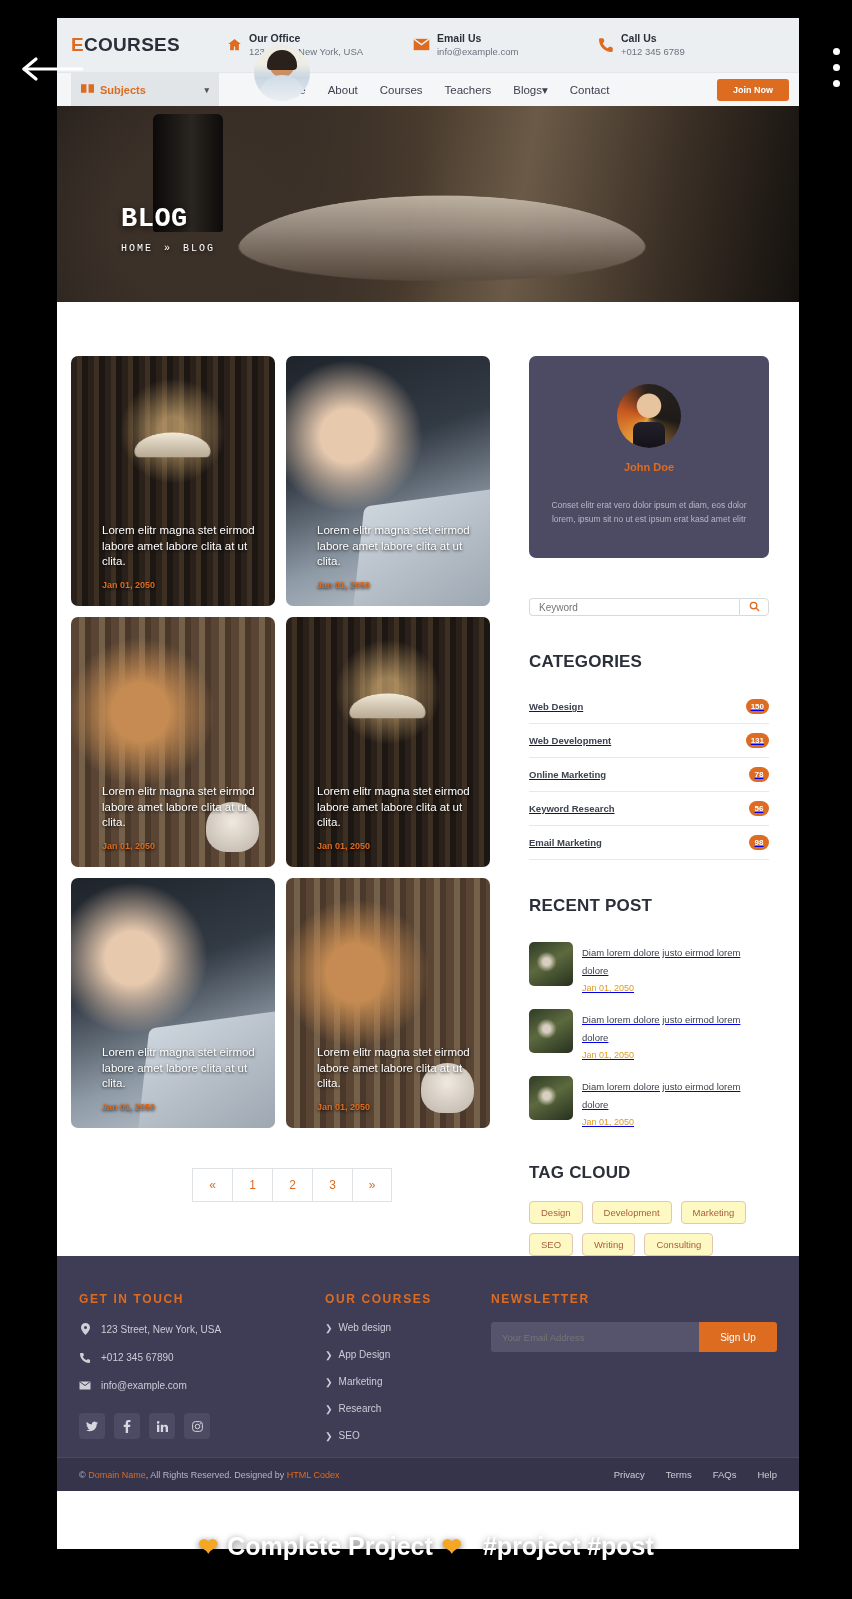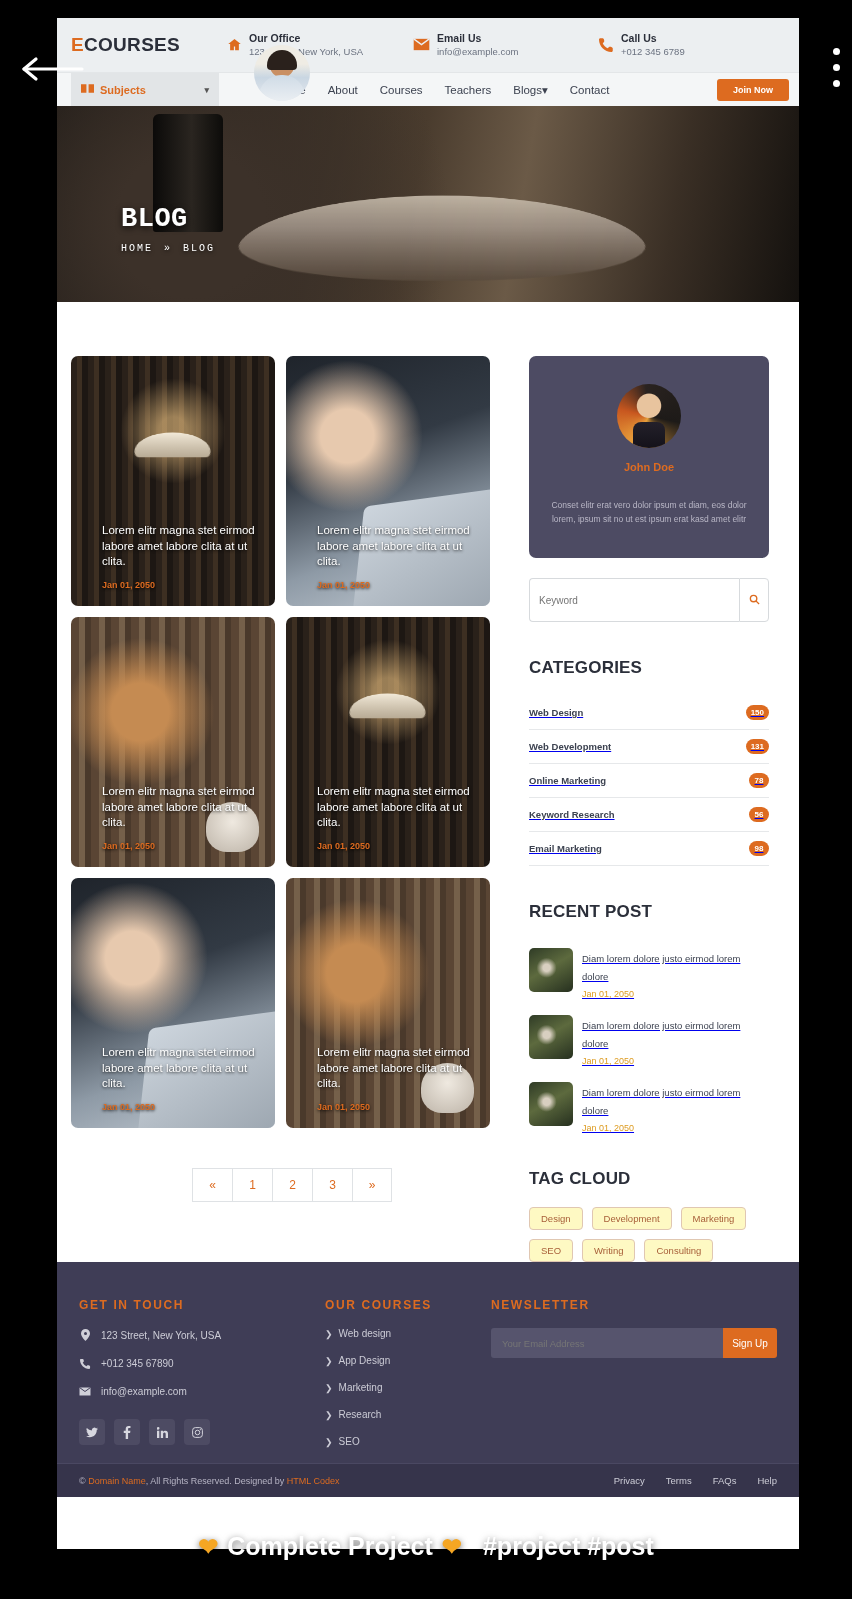--- a/index.html
+++ b/index.html
@@ -147,21 +147,21 @@
                 conic-gradient(from 210deg,#e8a13c,#c8571f,#2a2320 40%,#1d1a18 70%,#e8a13c);
     position: relative; overflow:hidden;
   }
   .author .ava:after{
     content:""; position:absolute; left:50%; bottom:0; transform:translateX(-50%);
     width:32px;height:26px;background:linear-gradient(180deg,#23202a,#14121a); border-radius:8px 8px 0 0;
   }
   .author .nm { margin-top: 13px; font-size: 11px; font-weight: bold; color: #dd6b20; }
   .author .bio { margin-top: 26px; font-size: 8.5px; line-height: 1.6; color: #b9b7c6; }
 
-  .searchwrap { margin-top: 20px; display: flex; height: 44px; }
+  .searchwrap { margin-top: 40px; display: flex; height: 18px; }
   .searchwrap input {
     flex: 1; border: 1px solid #d7dadd; border-right: 0; border-radius: 4px 0 0 4px;
     padding: 0 9px; font-size: 10px; color: #6b7280; font-family: inherit; outline: none; background:#fff;
   }
   .searchwrap button {
     width: 30px; border: 1px solid #d7dadd; background:#fff; border-radius: 0 4px 4px 0;
     color: #dd6b20; font-size: 11px; cursor: pointer;
   }
 
   .sb-h { margin-top: 36px; font-size: 17px; font-weight: bold; color: #2b2f3a; letter-spacing: .2px; }
@@ -209,21 +209,21 @@
   }
   .flink { display: block; margin-top: 16px; color: #ccccd6; font-size: 10px; text-decoration: none; }
   .flink .ar { color: #ccccd6; margin-right: 6px; font-size: 9px; }
   .fdesc { margin-top: 17px; font-size: 9.5px; line-height: 1.65; color: #ccccd6; }
   .nlform { margin-top: 16px; display: flex; height: 30px; width: 286px; }
   .nlform input {
     flex: 1; border: 0; background: #56546d; color: #c9c9d4; padding: 0 11px;
     font-size: 9.5px; font-family: inherit; outline: none; border-radius: 3px 0 0 3px;
   }
   .nlform button {
-    width: 54px; border: 0; background: #dd6b20; color: #fff; font-size: 10px;
+    width: 78px; border: 0; background: #dd6b20; color: #fff; font-size: 10px;
     border-radius: 0 3px 3px 0; cursor: pointer;
   }
   .copybar {
     background: #36344b; padding: 11px 22px; display: flex; align-items: center;
     border-top: 1px solid #4a4862;
   }
   .copybar .cl { font-size: 9px; color: #b6b4c4; }
   .copybar .cl a { color: #dd6b20; text-decoration: none; }
   .copybar .cr { margin-left: auto; display: flex; gap: 21px; }
   .copybar .cr a { font-size: 9.5px; color: #ccccd6; text-decoration: none; }

